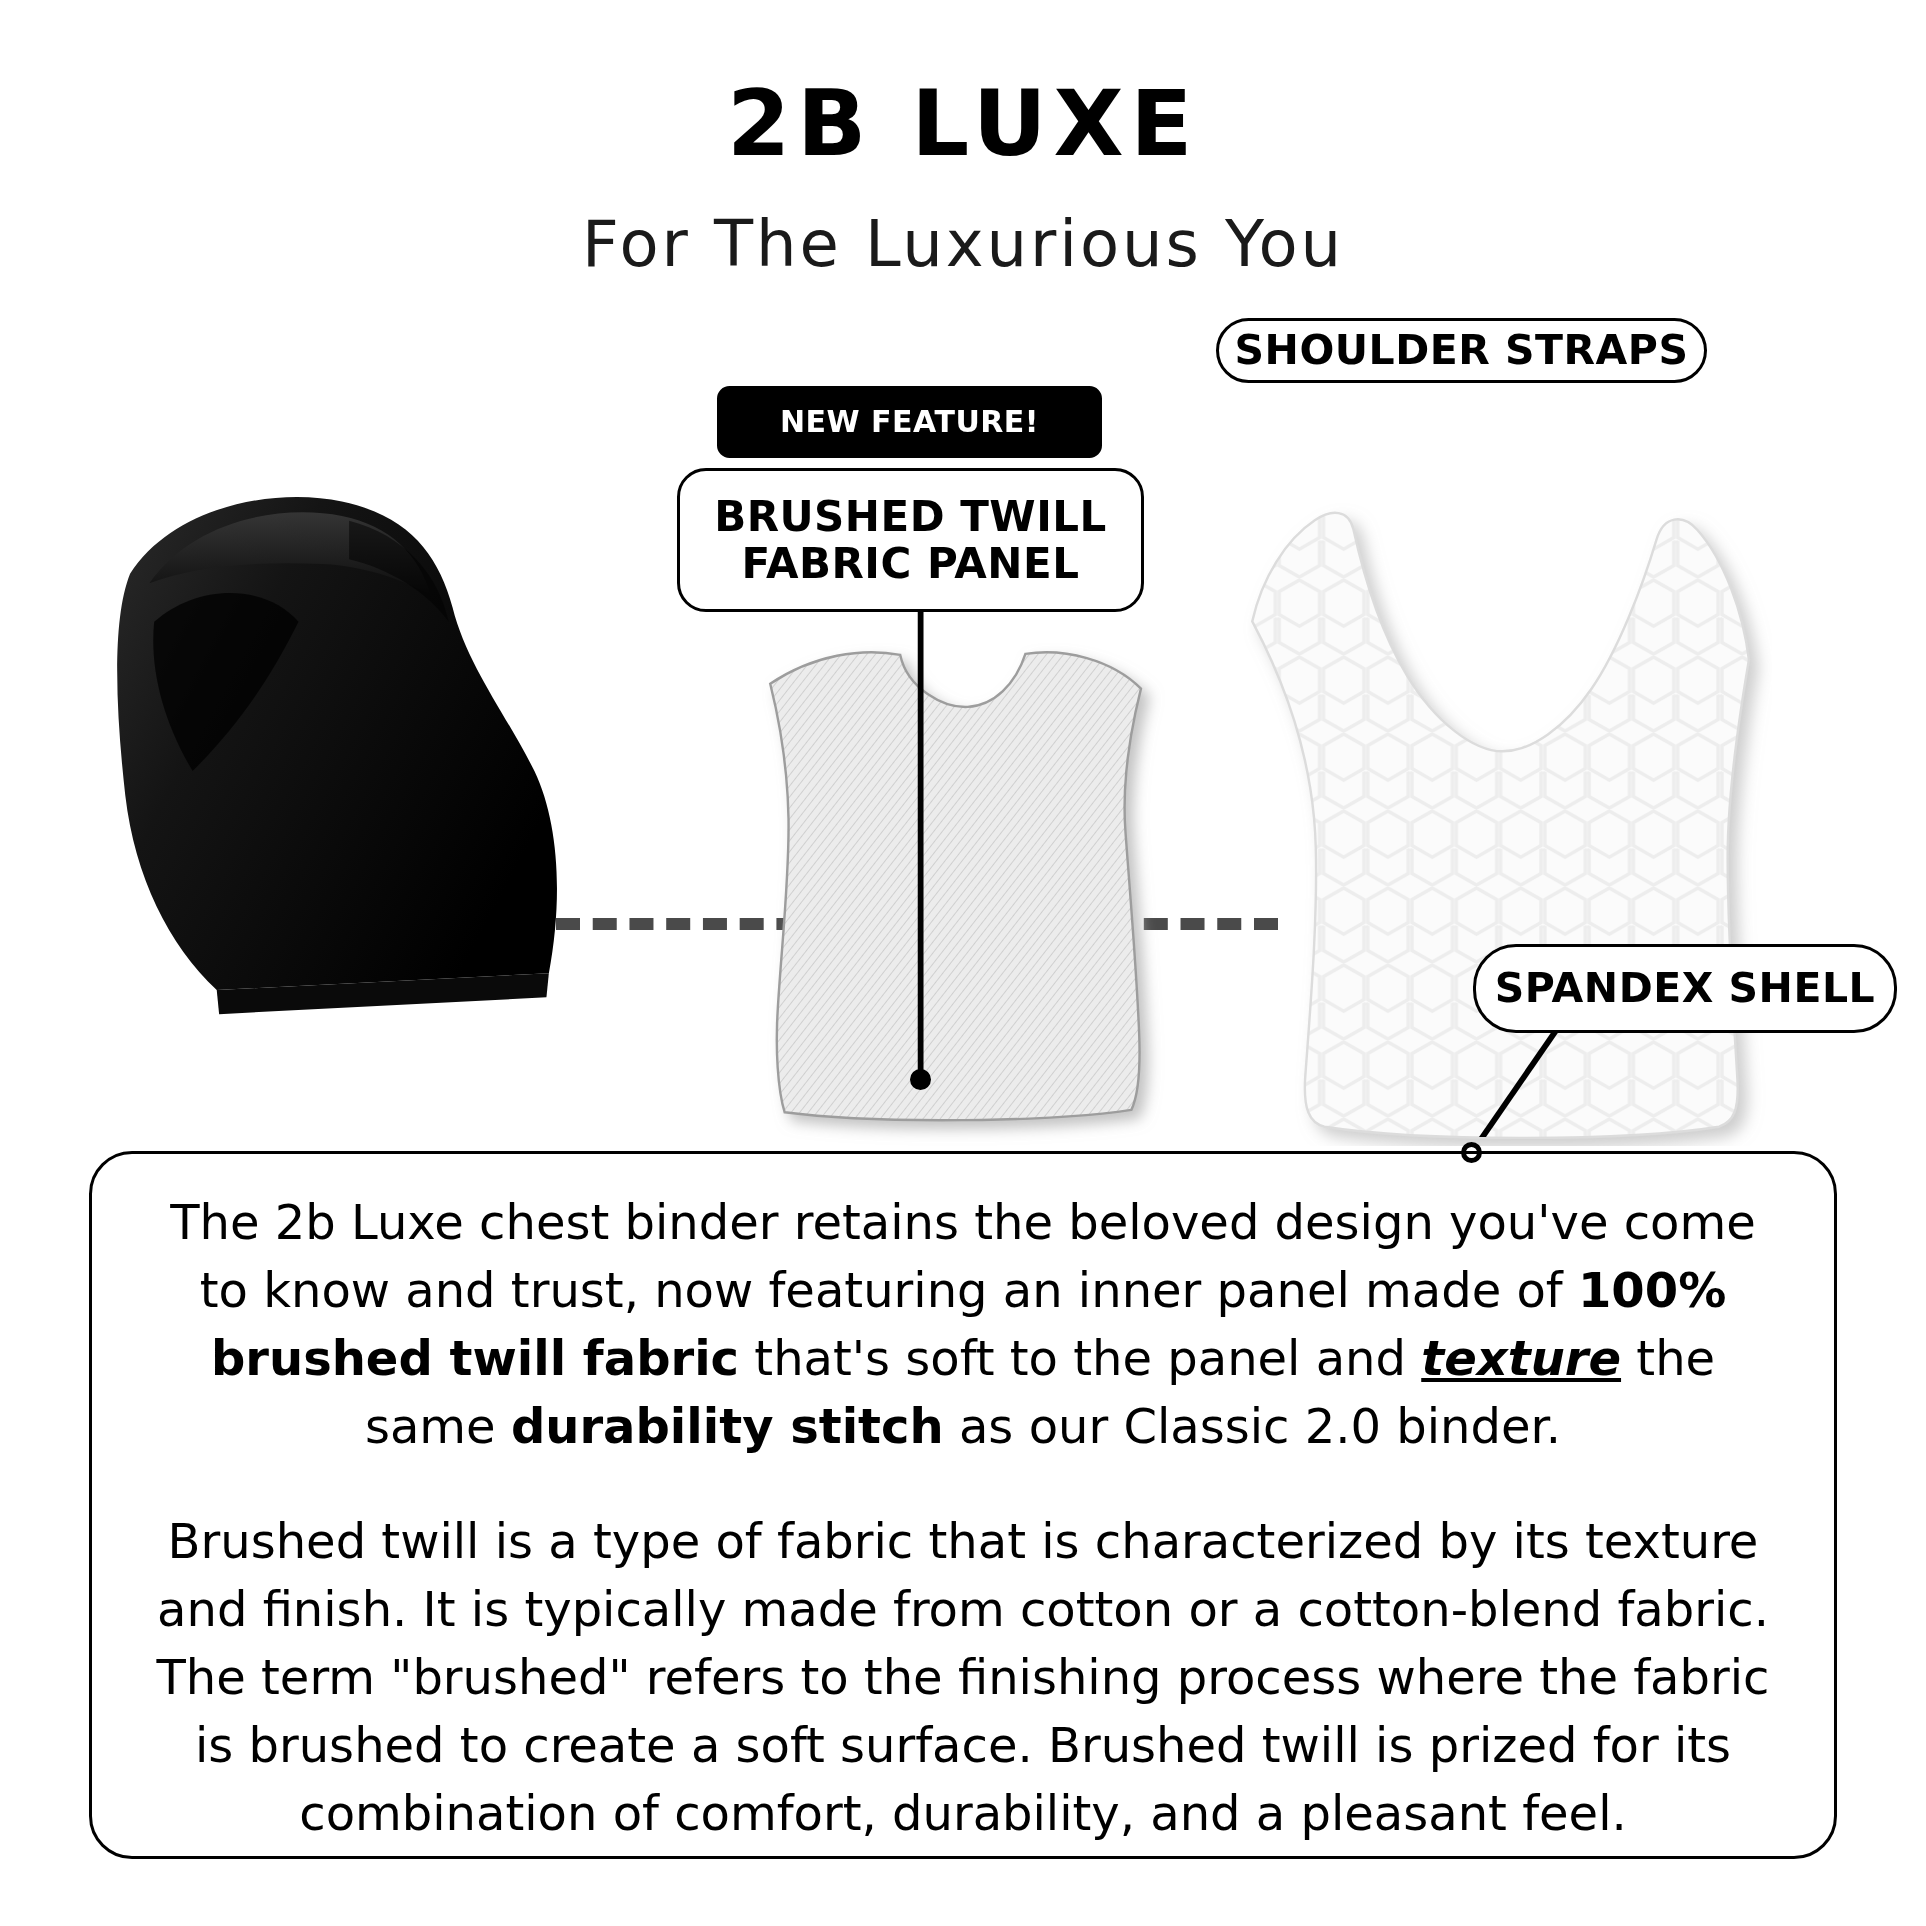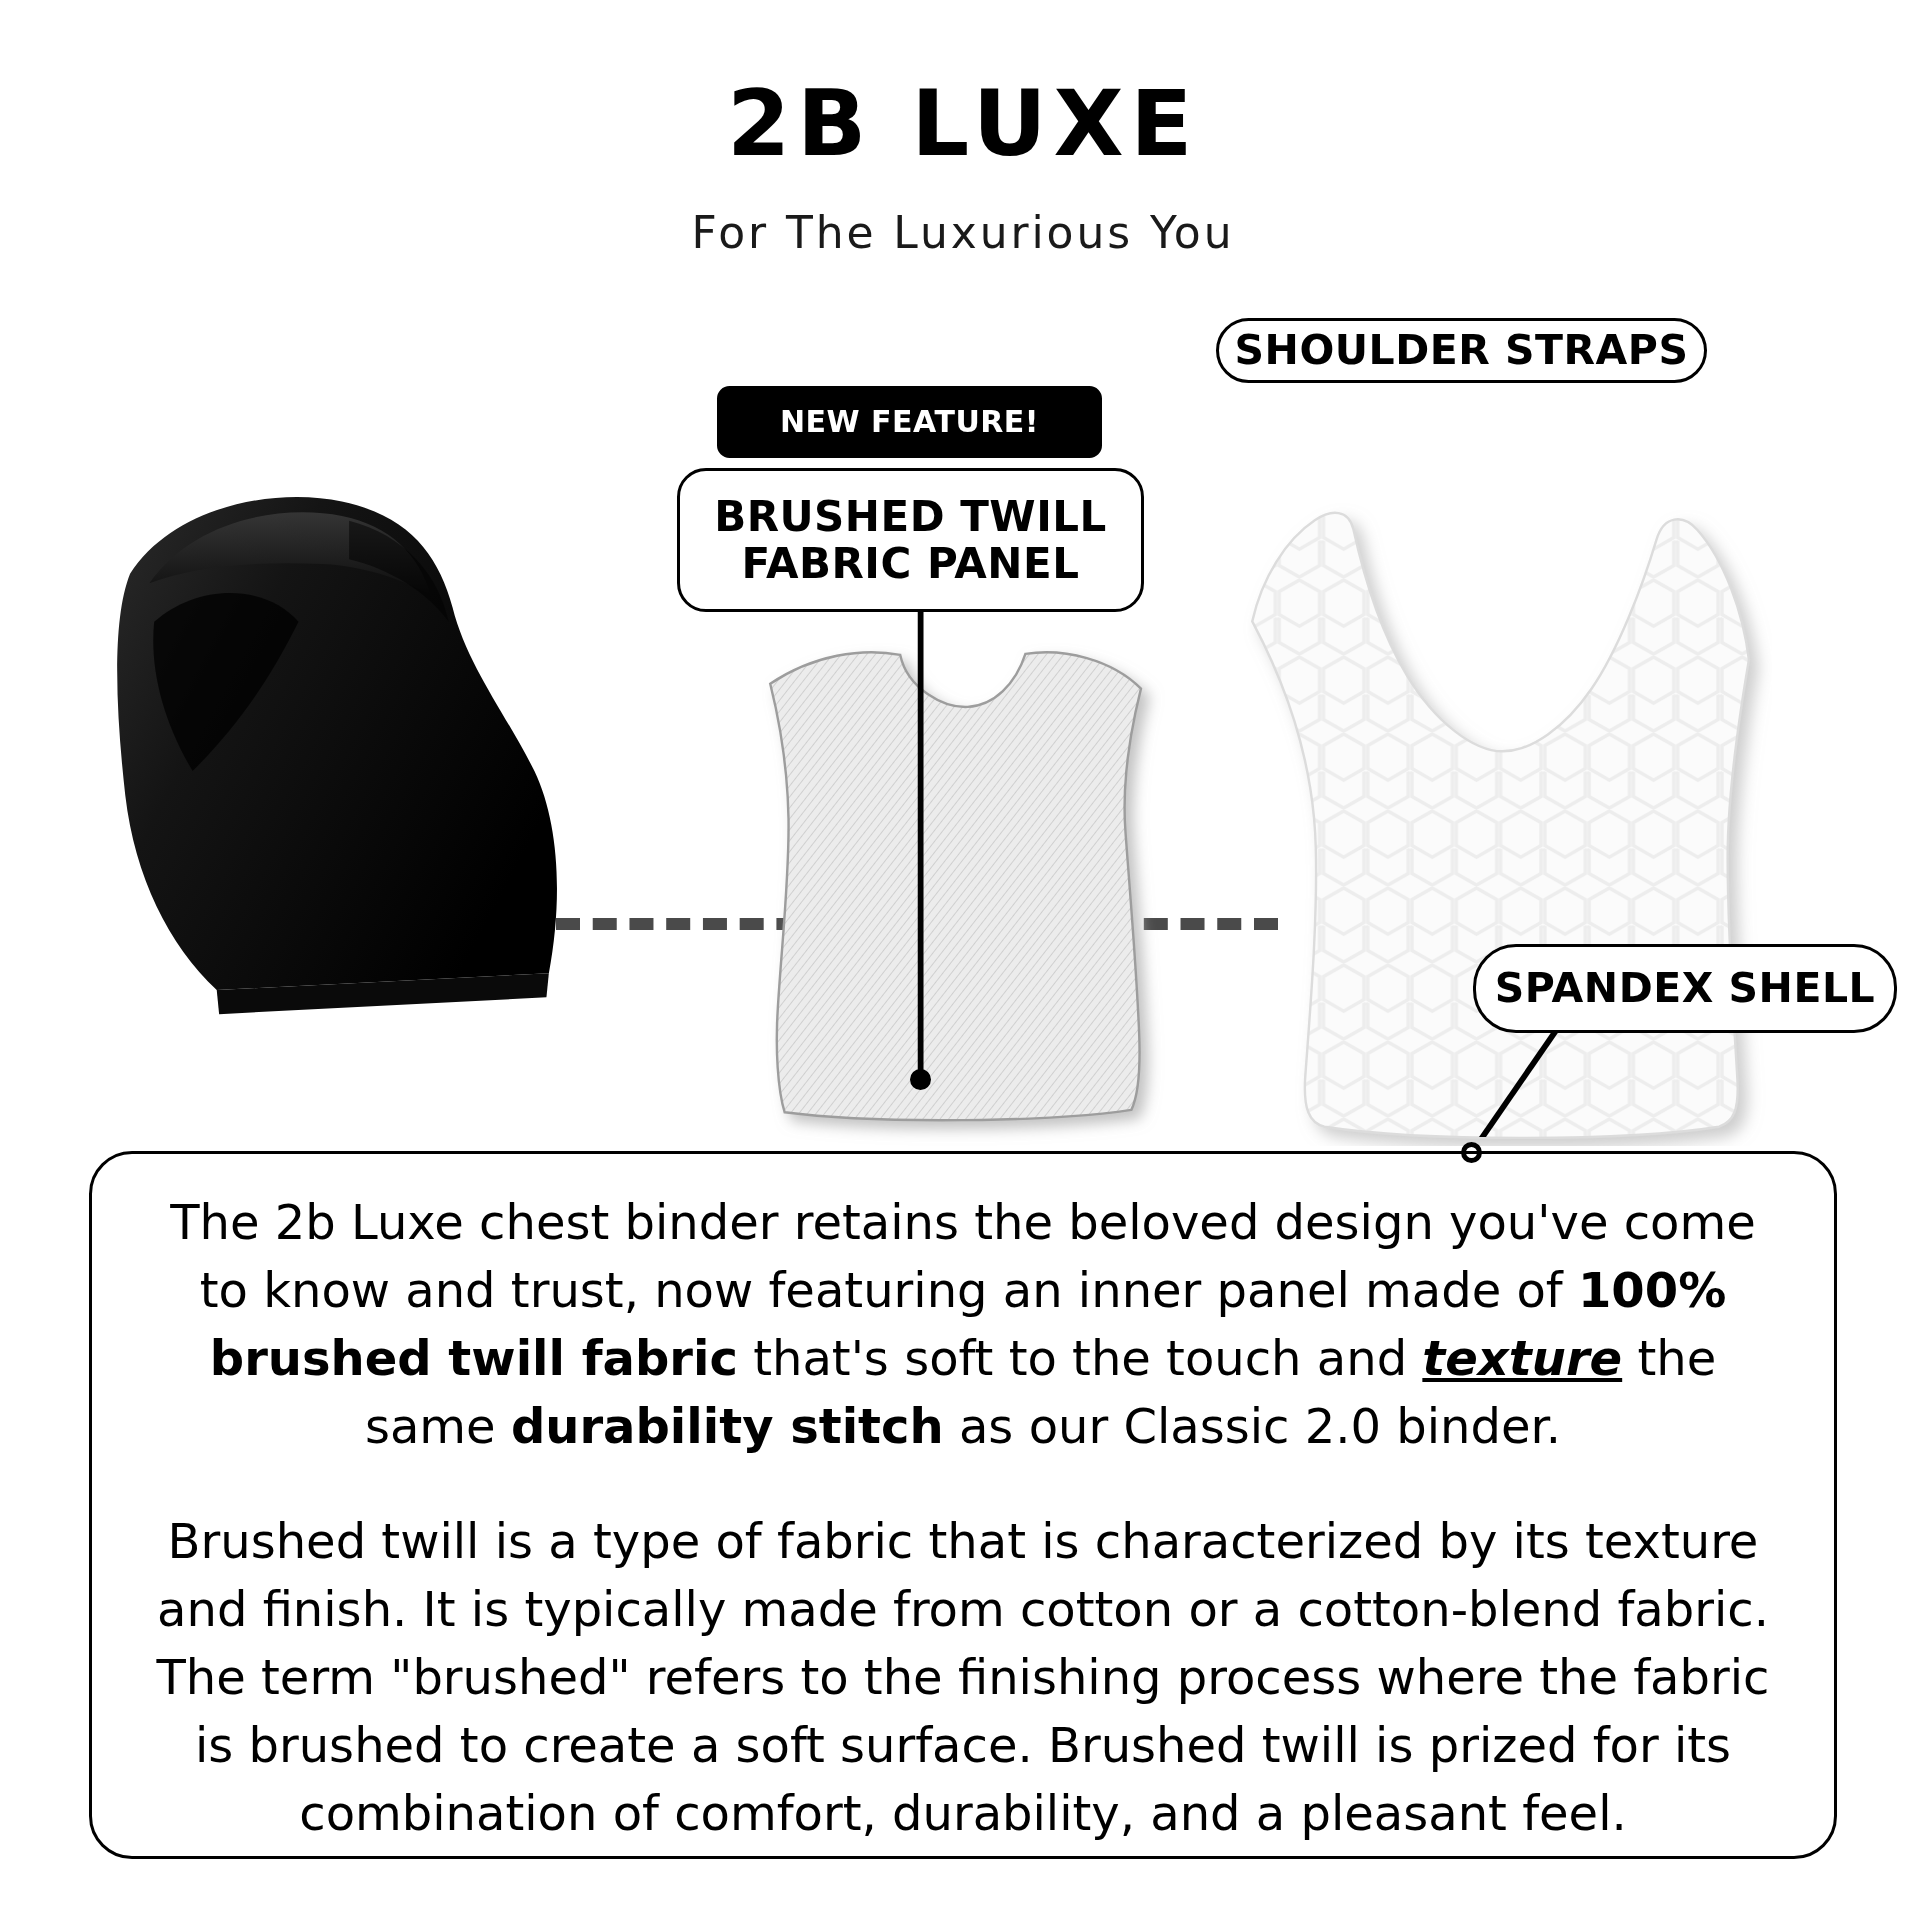--- a/index.html
+++ b/index.html
@@ -29,21 +29,21 @@
     padding-top: 63px;
     font-size: 91px;
     font-weight: 800;
     letter-spacing: 6.7px;
     line-height: 1.0;
     color: #000;
   }
   .brand-tagline {
     margin: 0;
     padding-top: 23px;
-    font-size: 44px;
+    font-size: 64px;
     font-weight: 400;
     letter-spacing: 2.9px;
     color: #1a1a1a;
   }
 
   
   .diagram {
     position: absolute;
     top: 299px;
     left: 0;
@@ -265,17 +265,17 @@
   <div class="dot" id="dot-shell"></div>
 
   <div class="pill dark" id="label-new-feature">NEW FEATURE!</div>
   <div class="pill" id="label-brushed-twill">BRUSHED TWILL FABRIC PANEL</div>
   <div class="pill" id="label-shoulder-straps">SHOULDER STRAPS</div>
   <div class="pill" id="label-spandex-shell">SPANDEX SHELL</div>
 </div>
 
 <div class="desc-box">
   <p class="desc-p">
-    <span>The 2b Luxe chest binder retains the beloved design you've come to know and trust, now featuring an inner panel made of </span><b>100% brushed twill fabric</b><span> that's soft to the touch and </span><u>texture</u><span> the same </span><b>durability stitch</b><span> as our Classic 2.0 binder.</span>
+    <span>The 2b Luxe chest binder retains the beloved design you've come to know and trust, now featuring an inner panel made of </span><b>100% brushed twill fabric</b><span> that's soft to the panel and </span><u>texture</u><span> the same </span><b>durability stitch</b><span> as our Classic 2.0 binder.</span>
   </p>
   <p class="desc-p">Brushed twill is a type of fabric that is characterized by its texture and finish. It is typically made from cotton or a cotton-blend fabric. The term "brushed" refers to the finishing process where the fabric is brushed to create a soft surface. Brushed twill is prized for its combination of comfort, durability, and a pleasant feel.</p>
 </div>
 
 
 </body></html>

